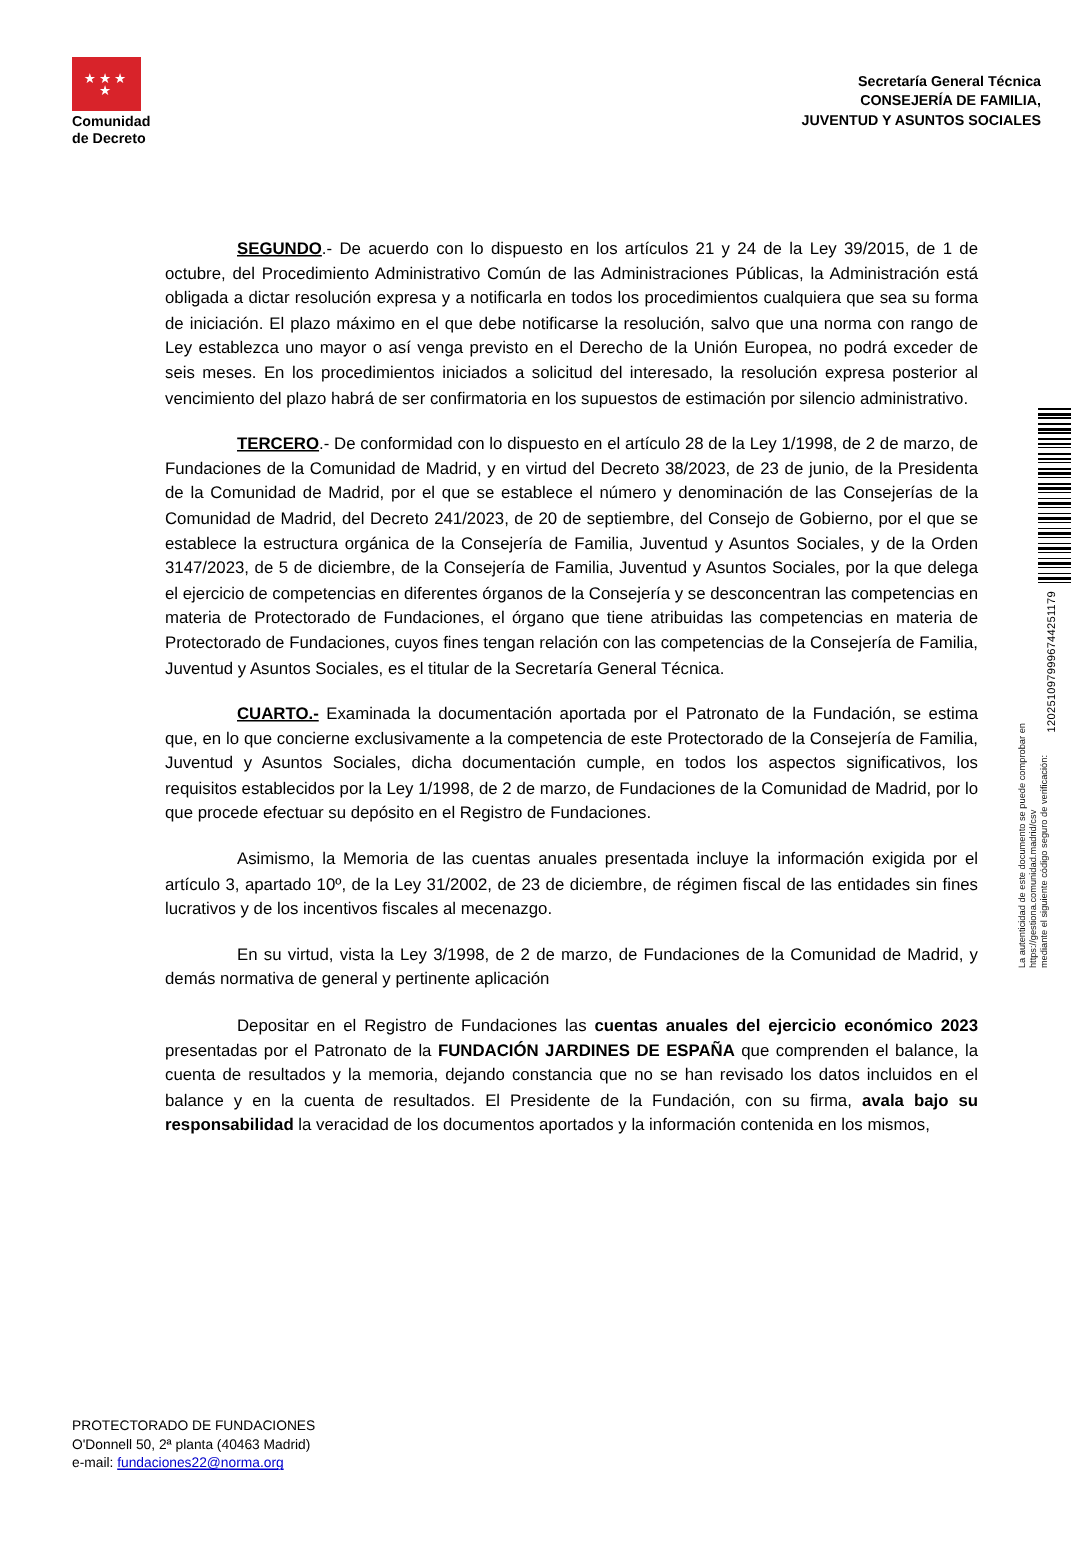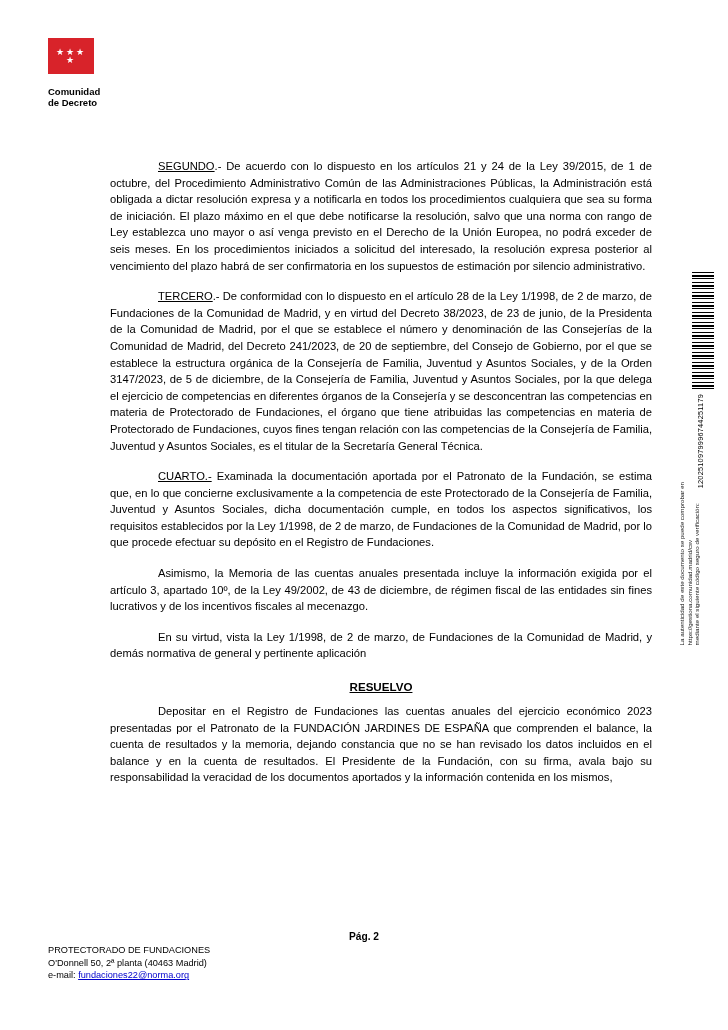--- a/index.html
+++ b/index.html
@@ -52,21 +52,21 @@
     font-size: 9px;
     letter-spacing: 2px;
     line-height: 10px;
   }
   .logo-stars .row2 {
     display: block;
     margin-top: -2px;
     letter-spacing: 2px;
   }
   .logo-text {
-    margin-top: 12px;
+    margin-top: 2px;
     font-size: 9.5px;
     font-weight: bold;
     line-height: 11px;
     color: #000000;
   }
   .header-right {
     position: absolute;
     right: 0;
     top: 10px;
     text-align: right;
@@ -87,21 +87,21 @@
     margin: 0 0 14px 0;
     font-size: 11.2px;
     line-height: 16.6px;
     text-align: justify;
     text-justify: inter-word;
   }
   p.para.indent {
     text-indent: 48px;
   }
   .u { text-decoration: underline; }
-  .b { font-weight: normal; }
+  .b { font-weight: bold; }
 
   .resuelvo {
     margin: 18px 0 10px 0;
     text-align: center;
     font-size: 11.6px;
     font-weight: bold;
     text-decoration: underline;
   }
 
   
@@ -186,51 +186,54 @@
         <div class="logo-stars">
           <span>★★★</span>
           <span class="row2">★</span>
         </div>
       </div>
       <div class="logo-text">
         <div>Comunidad</div>
         <div>de Decreto</div>
       </div>
     </div>
+    <div class="header-right">
+      <div>Secretaría General Técnica</div>
+      <div>CONSEJERÍA DE FAMILIA,</div>
+      <div>JUVENTUD Y ASUNTOS SOCIALES</div>
+    </div>
   </div>
 
   <div class="content">
 
     <p class="para indent"><span class="u b">SEGUNDO</span><span>.- De acuerdo con lo dispuesto en los artículos 21 y 24 de la Ley 39/2015, de 1 de octubre, del Procedimiento Administrativo Común de las Administraciones Públicas, la Administración está obligada a dictar resolución expresa y a notificarla en todos los procedimientos cualquiera que sea su forma de iniciación. El plazo máximo en el que debe notificarse la resolución, salvo que una norma con rango de Ley establezca uno mayor o así venga previsto en el Derecho de la Unión Europea, no podrá exceder de seis meses. En los procedimientos iniciados a solicitud del interesado, la resolución expresa posterior al vencimiento del plazo habrá de ser confirmatoria en los supuestos de estimación por silencio administrativo.</span></p>
 
     <p class="para indent"><span class="u b">TERCERO</span><span>.- De conformidad con lo dispuesto en el artículo 28 de la Ley 1/1998, de 2 de marzo, de Fundaciones de la Comunidad de Madrid, y en virtud del Decreto 38/2023, de 23 de junio, de la Presidenta de la Comunidad de Madrid, por el que se establece el número y denominación de las Consejerías de la Comunidad de Madrid, del Decreto 241/2023, de 20 de septiembre, del Consejo de Gobierno, por el que se establece la estructura orgánica de la Consejería de Familia, Juventud y Asuntos Sociales, y de la Orden 3147/2023, de 5 de diciembre, de la Consejería de Familia, Juventud y Asuntos Sociales, por la que delega el ejercicio de competencias en diferentes órganos de la Consejería y se desconcentran las competencias en materia de Protectorado de Fundaciones, el órgano que tiene atribuidas las competencias en materia de Protectorado de Fundaciones, cuyos fines tengan relación con las competencias de la Consejería de Familia, Juventud y Asuntos Sociales, es el titular de la Secretaría General Técnica.</span></p>
 
     <p class="para indent"><span class="u b">CUARTO.-</span><span> Examinada la documentación aportada por el Patronato de la Fundación, se estima que, en lo que concierne exclusivamente a la competencia de este Protectorado de la Consejería de Familia, Juventud y Asuntos Sociales, dicha documentación cumple, en todos los aspectos significativos, los requisitos establecidos por la Ley 1/1998, de 2 de marzo, de Fundaciones de la Comunidad de Madrid, por lo que procede efectuar su depósito en el Registro de Fundaciones.</span></p>
 
-    <p class="para indent">Asimismo, la Memoria de las cuentas anuales presentada incluye la información exigida por el artículo 3, apartado 10º, de la Ley 49/2002, de 43 de diciembre, de régimen fiscal de las entidades sin fines lucrativos y de los incentivos fiscales al mecenazgo.</p>
-
-    <p class="para indent">En su virtud, vista la Ley 1/1998, de 2 de marzo, de Fundaciones de la Comunidad de Madrid, y demás normativa de general y pertinente aplicación</p>
-
-    <div class="resuelvo">RESUELVO</div>
+    <p class="para indent">Asimismo, la Memoria de las cuentas anuales presentada incluye la información exigida por el artículo 3, apartado 10º, de la Ley 31/2002, de 23 de diciembre, de régimen fiscal de las entidades sin fines lucrativos y de los incentivos fiscales al mecenazgo.</p>
+
+    <p class="para indent">En su virtud, vista la Ley 3/1998, de 2 de marzo, de Fundaciones de la Comunidad de Madrid, y demás normativa de general y pertinente aplicación</p>
+
 
     <p class="para indent"><span>Depositar en el Registro de Fundaciones las </span><span class="b">cuentas anuales del ejercicio económico 2023</span><span> presentadas por el Patronato de la </span><span class="b">FUNDACIÓN JARDINES DE ESPAÑA</span><span> que comprenden el balance, la cuenta de resultados y la memoria, dejando constancia que no se han revisado los datos incluidos en el balance y en la cuenta de resultados. El Presidente de la Fundación, con su firma, </span><span class="b">avala bajo su responsabilidad</span><span> la veracidad de los documentos aportados y la información contenida en los mismos,</span></p>
 
   </div>
 
   <div class="csv-strip">
     <div class="barcode"></div>
     <div class="csv-code">1202510979996744251179</div>
     <div class="csv-note">
       <span>La autenticidad de este documento se puede comprobar en</span>
       <span>https://gestiona.comunidad.madrid/csv</span>
       <span>mediante el siguiente código seguro de verificación:</span>
     </div>
   </div>
 
-  <div class="page-number">Pág. 2</div>
 
   <div class="footer">
     <div>PROTECTORADO DE FUNDACIONES</div>
     <div>O'Donnell 50, 2ª planta (40463 Madrid)</div>
     <div><span>e-mail: </span><a href="#">fundaciones22@norma.org</a></div>
   </div>
 
 </div>
 
 </body></html>

